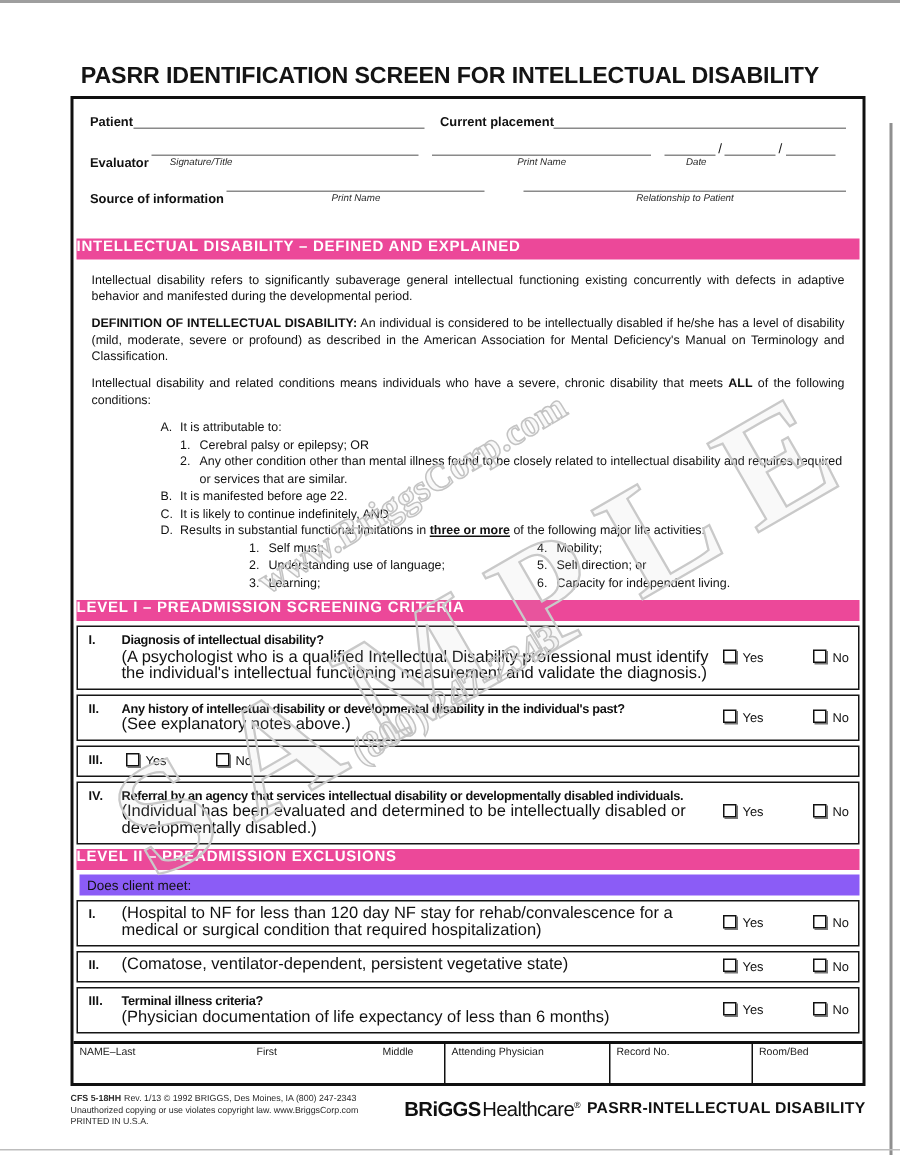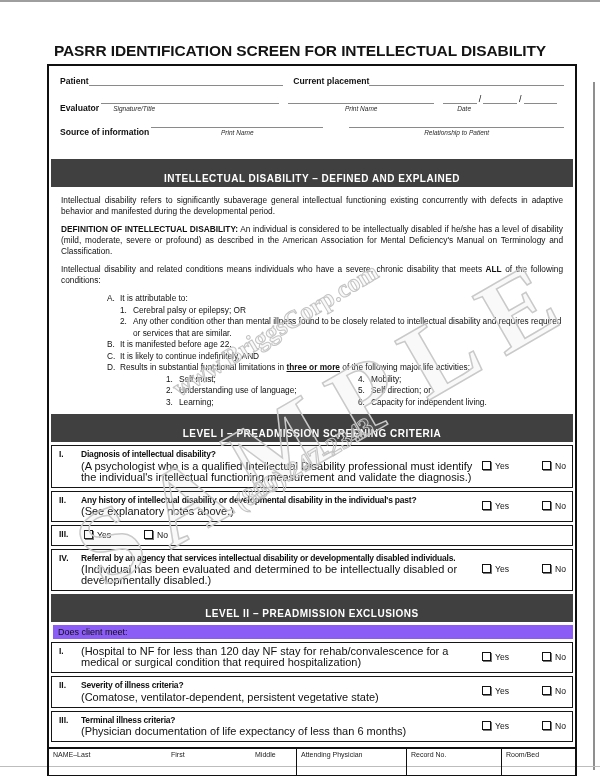--- a/index.html
+++ b/index.html
@@ -40,22 +40,22 @@
   .w-print{width:146px;margin-left:9px;}
   .datecol{width:114px;margin-left:9px;}
   .dateline{display:flex;align-items:flex-end;}
   .dseg{width:26px;flex:1;}
   .dsl{font-size:9px;padding:0 2px;line-height:10px;}
   .dsub{width:30px;text-align:center;padding-left:6px;}
   .w-srcprint{width:172px;margin-left:2px;}
   .gap30{width:26px;}
 
   
-  .bar{margin:0 2px 3px 2px;background:#404040;color:#fff;text-align:center;
-       font-weight:bold;font-size:10px;letter-spacing:0.5px;padding:14px 0 3px 0;}
+  .bar{margin:0 2px 3px 2px;background:#ec4899;color:#fff;text-align:left;
+       font-weight:bold;font-size:10px;letter-spacing:0.5px;padding:0 0 3px 0;}
 
   
   .def{padding:5px 12px 6px 12px;font-size:8.3px;line-height:11px;text-align:justify;}
   .def .p{margin:0 0 7px 0;}
   .outline{margin-left:46px;text-align:left;}
   .o-row{display:flex;line-height:11.5px;}
   .o-num{flex:none;width:13px;}
   .o-text{flex:1;}
   .lvl2{margin-left:13px;}
   .u{text-decoration:underline;}
@@ -306,21 +306,20 @@
             </span>
             <span class="chk">
               <span class="cb"></span>
               <span class="cl">No</span>
             </span>
           </span>
       </div>
       <div class="qrow">
         <span class="qnum">II.</span>
         <span class="qbody">
-            <span class="qline"><b>Severity of illness criteria?</b></span>
             <span class="qnote">(Comatose, ventilator-dependent, persistent vegetative state)</span>
           </span>
         <span class="yesno">
             <span class="chk">
               <span class="cb"></span>
               <span class="cl">Yes</span>
             </span>
             <span class="chk">
               <span class="cb"></span>
               <span class="cl">No</span>

